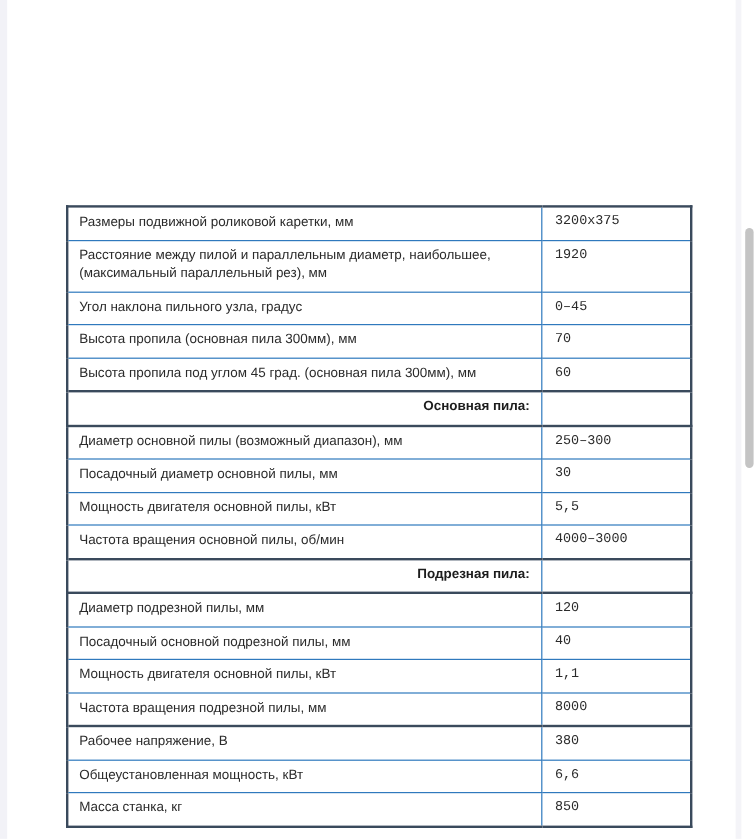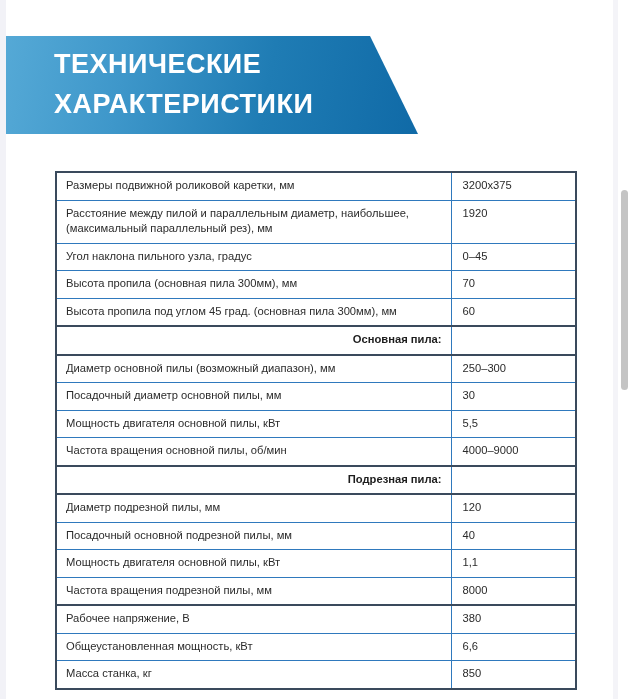--- a/index.html
+++ b/index.html
@@ -84,21 +84,21 @@
   table.spec col.c-value { width: 125px; }
 
   table.spec td {
     border: 1px solid #2f79bd;
     padding: 5px 9px 6px 9px;
     vertical-align: top;
     line-height: 15.5px;
     background: #ffffff;
     margin-left: 29px;
   }
-  table.spec td.value { padding-left: 11px; }
+  table.spec td.value { padding-left: 11px; font-family: Liberation Mono, monospace; }
 
   
   table.spec { border: 2px solid #3a4a5c; }
   tr.first-row td { border-top: 2px solid #3a4a5c; }
   tr.last-row td  { border-bottom: 2px solid #3a4a5c; }
   table.spec tr td:first-child { border-left: 2px solid #3a4a5c; }
   table.spec tr td:last-child  { border-right: 2px solid #3a4a5c; }
 
   
   tr.section td {
@@ -132,27 +132,20 @@
   }
 </style>
 </head>
 <body>
 
 <div class="page">
 
   <div class="page-edge-left"></div>
   <div class="page-edge-right"></div>
 
-  <div class="banner-wrap">
-    <div class="banner-shape"></div>
-    <div class="banner-text">
-      <span class="banner-line">ТЕХНИЧЕСКИЕ</span>
-      <span class="banner-line">ХАРАКТЕРИСТИКИ</span>
-    </div>
-  </div>
 
   <div class="spec-table-wrap">
     <table class="spec">
       <colgroup>
         <col class="c-param">
         <col class="c-value">
       </colgroup>
       <tbody id="spec-body">
           <tr class="first-row">
             <td class="param">Размеры подвижной роликовой каретки, мм</td>
@@ -185,21 +178,21 @@
           <tr>
             <td class="param">Посадочный диаметр основной пилы, мм</td>
             <td class="value">30</td>
           </tr>
           <tr>
             <td class="param">Мощность двигателя основной пилы, кВт</td>
             <td class="value">5,5</td>
           </tr>
           <tr>
             <td class="param">Частота вращения основной пилы, об/мин</td>
-            <td class="value">4000–9000</td>
+            <td class="value">4000–3000</td>
           </tr>
           <tr class="section">
             <td class="param">Подрезная пила:</td>
             <td class="value"></td>
           </tr>
           <tr class="after-section">
             <td class="param">Диаметр подрезной пилы, мм</td>
             <td class="value">120</td>
           </tr>
           <tr>

